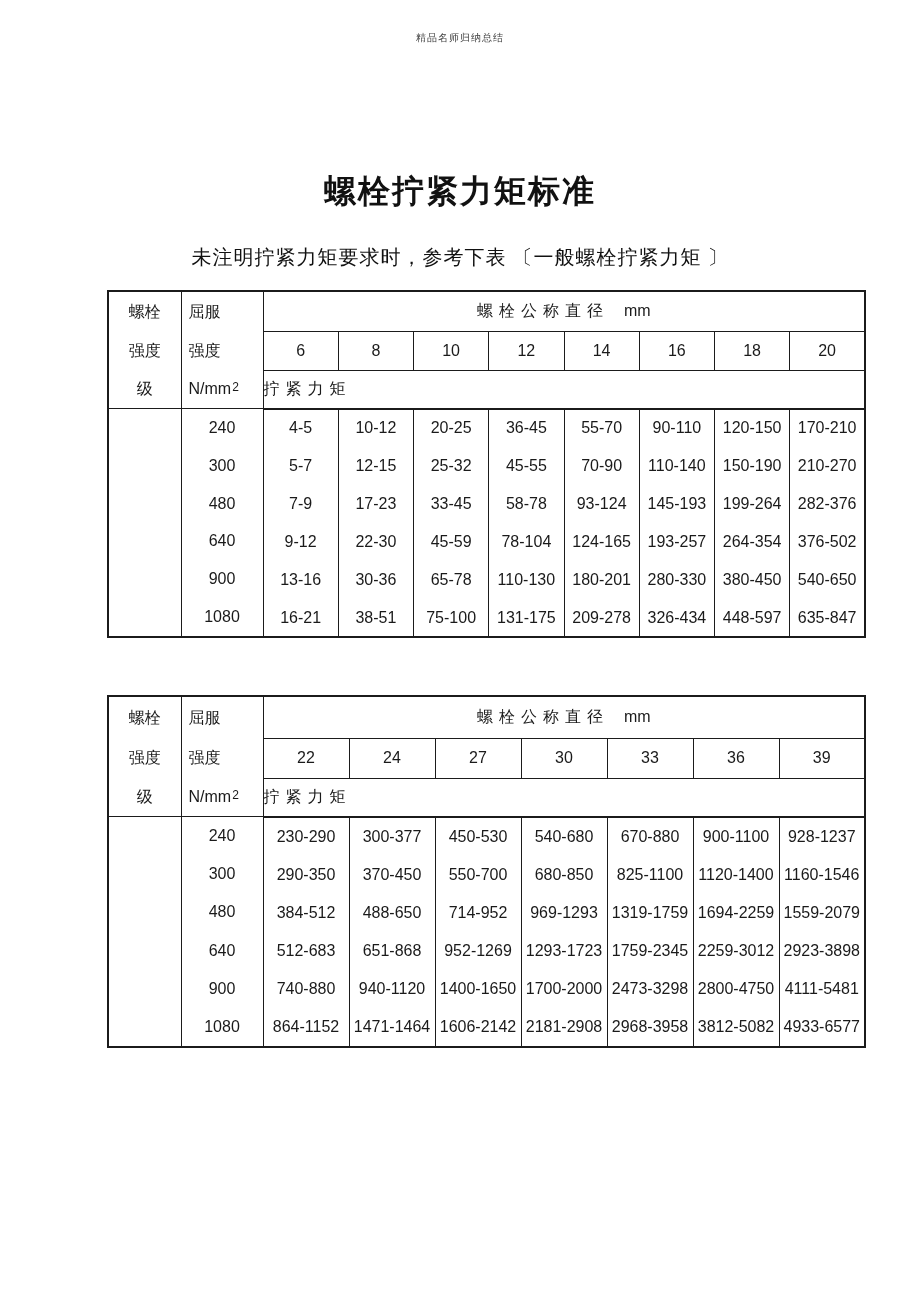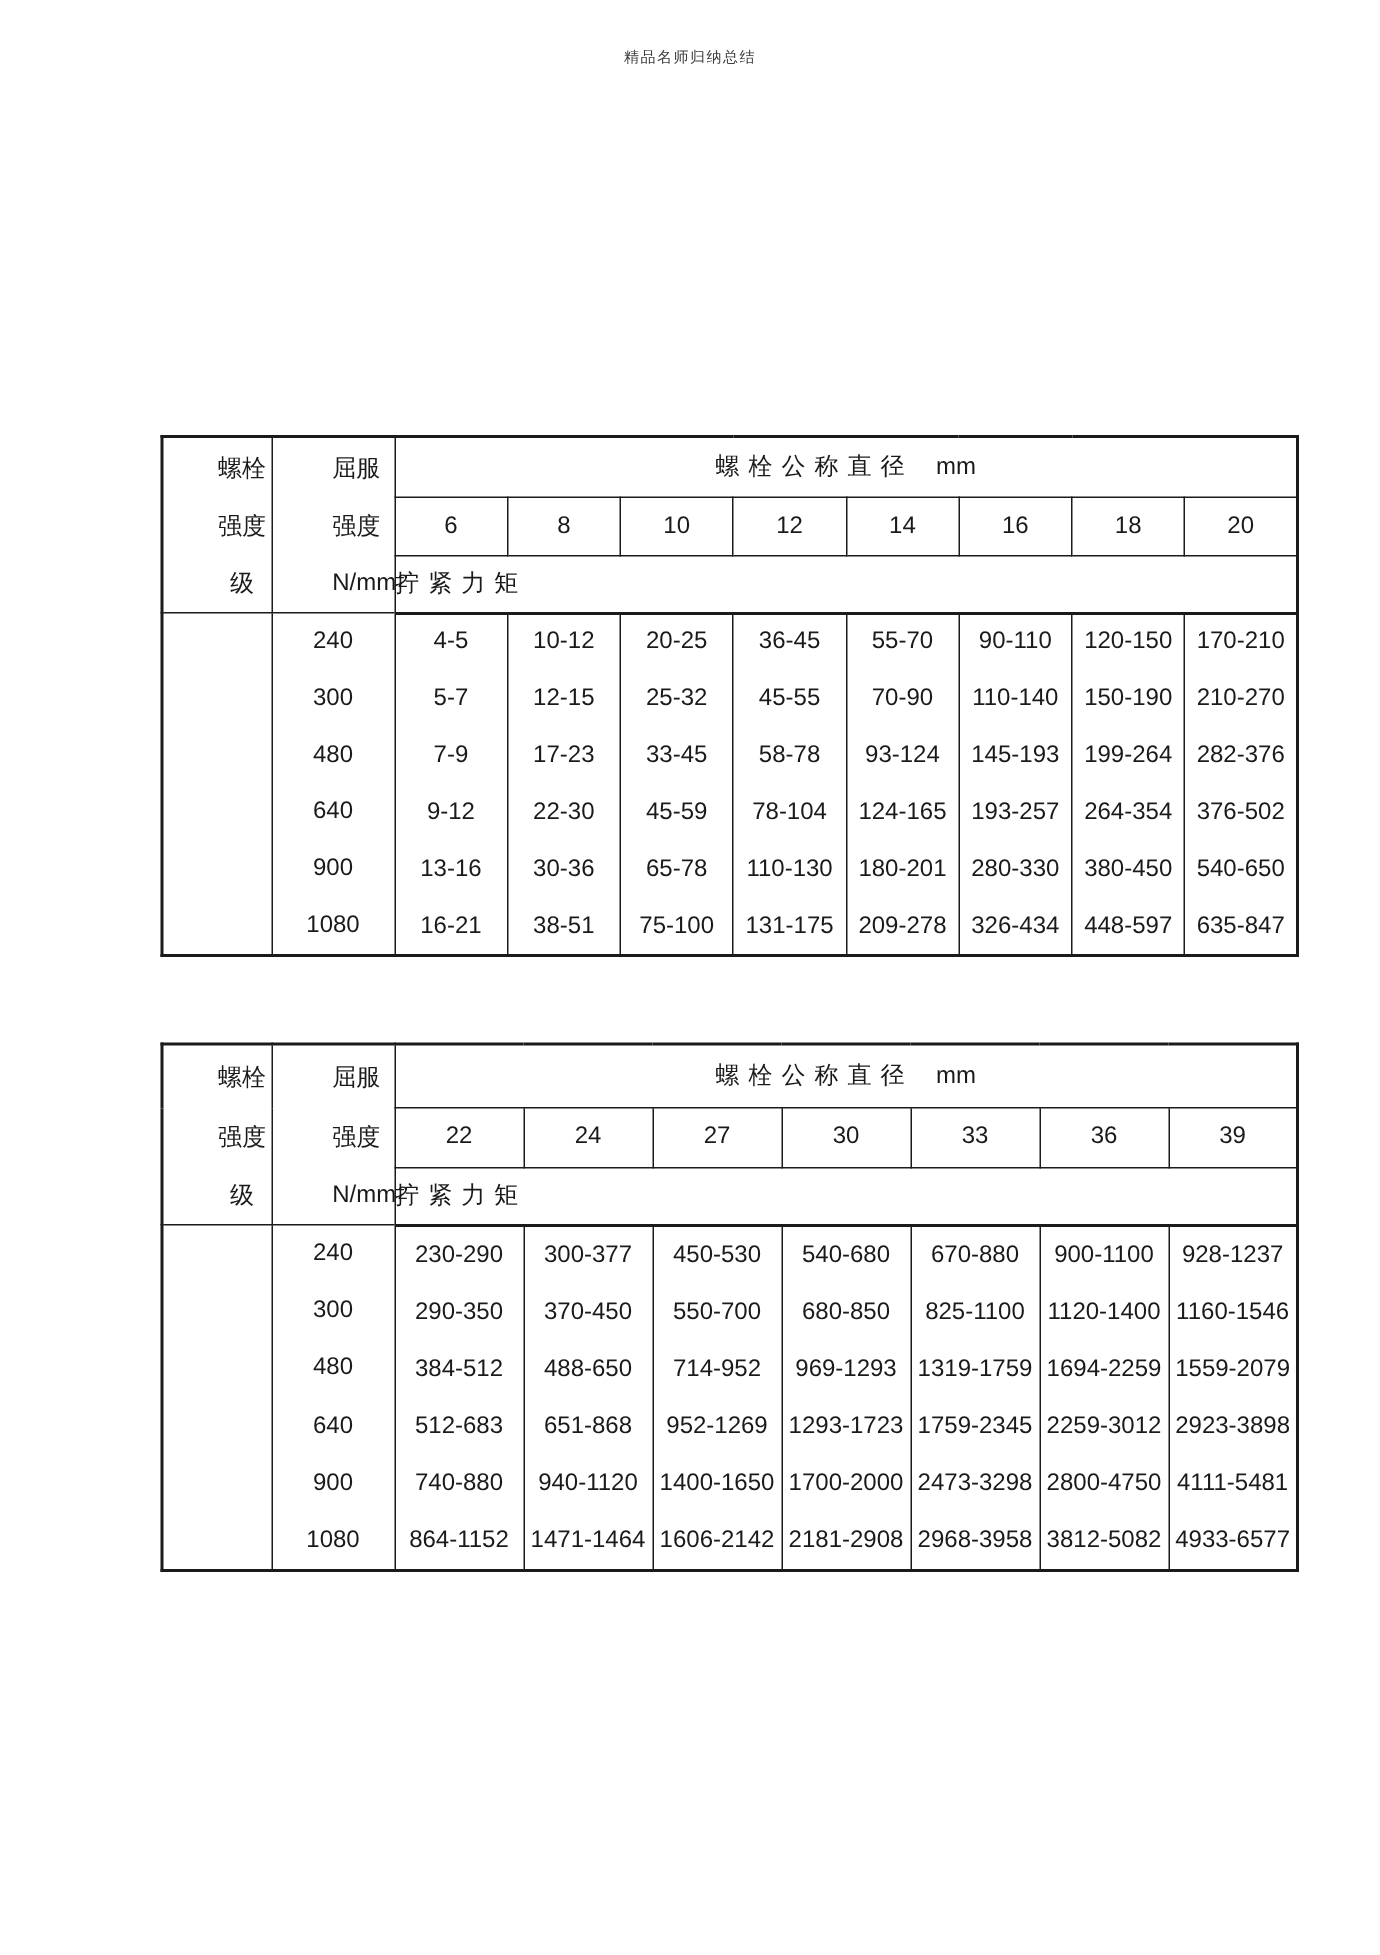--- a/index.html
+++ b/index.html
@@ -71,21 +71,20 @@
   
   tr.hrow3 td, td.corner { border-bottom: 2px solid #1b1b1b; }
 
   .serif { font-family: "Liberation Serif", serif; }
   .sans  { font-family: "Liberation Sans", sans-serif; }
 
   td.corner .hline {
     display: flex;
     align-items: center;
     font-size: 16px;
-    margin-left: 33px;
   }
   td.corner .hline:nth-child(1) { height: var(--h1); }
   td.corner .hline:nth-child(2) { height: var(--h2); }
   td.corner .hline:nth-child(3) { height: var(--h3); }
   td.corner1 .hline { justify-content: center; }
   td.corner2 .hline { justify-content: flex-start; padding-left: 7px; }
 
   sup.unit-sup {
     font-size: 12px;
     position: relative;
@@ -128,21 +127,23 @@
     white-space: nowrap;
   }
 </style>
 </head>
 <body>
 
 <div class="page">
 
   <div class="doc-note top">精品名师归纳总结</div>
 
-
+  <div class="doc-title">螺栓拧紧力矩标准</div>
+
+  <div class="doc-subtitle">未注明拧紧力矩要求时，参考下表 〔一般螺栓拧紧力矩 〕</div>
 
   <table class="torque-table t1">
       <colgroup>
         <col style="width: 73px;">
         <col style="width: 82px;">
         <col>
         <col>
         <col>
         <col>
         <col>

